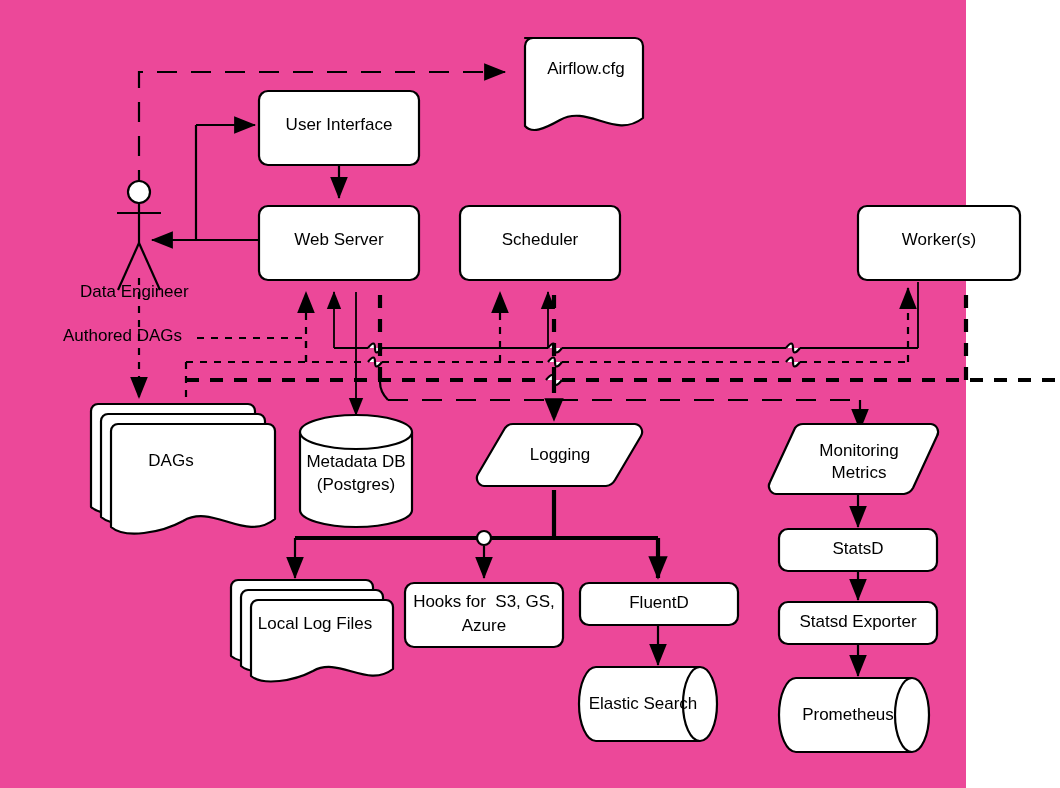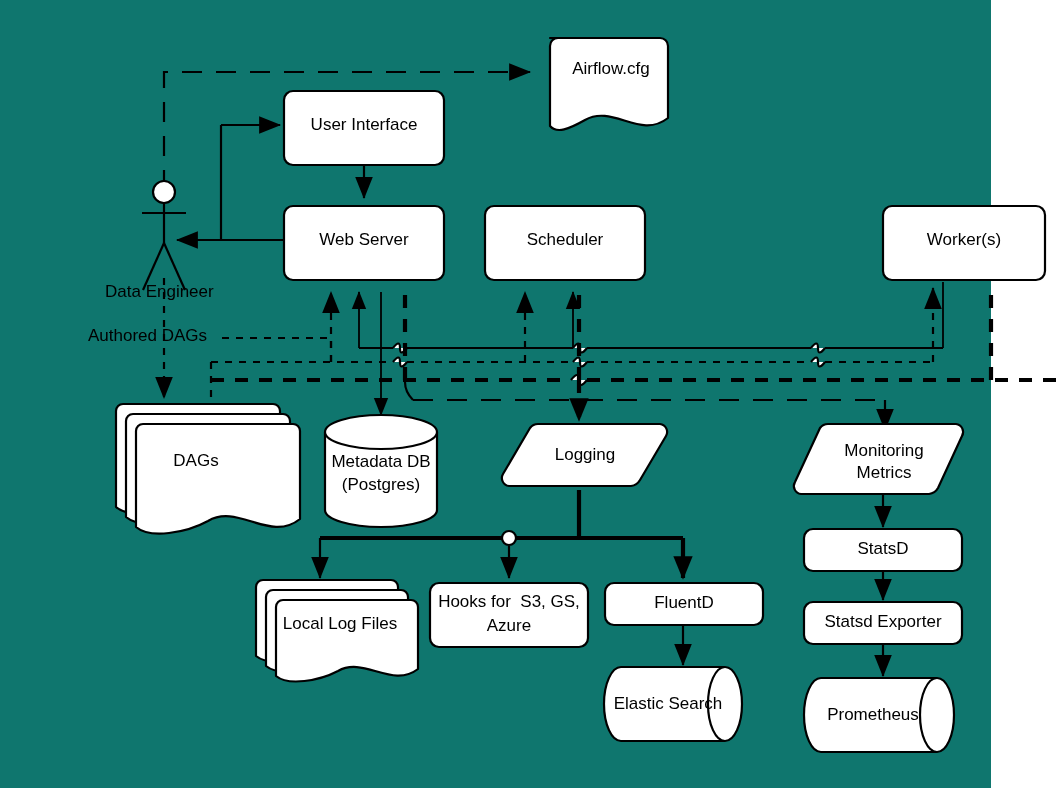--- a/index.html
+++ b/index.html
@@ -4,23 +4,22 @@
 <style>
   html, body {
     margin: 0;
     padding: 0;
     background: #ffffff;
   }
   #canvas {
     position: relative;
     width: 966px;
     height: 788px;
-    background: #0f766e;
+    background: #ec4899;
     font-family: "Liberation Sans", sans-serif;
-    padding-left: 25px;
   }
   svg { display: block; }
   .shape-stroke {
     fill: #ffffff;
     stroke: #000000;
     stroke-width: 2.2;
     stroke-linejoin: round;
   }
   .node-label {
     font-family: "Liberation Sans", sans-serif;

